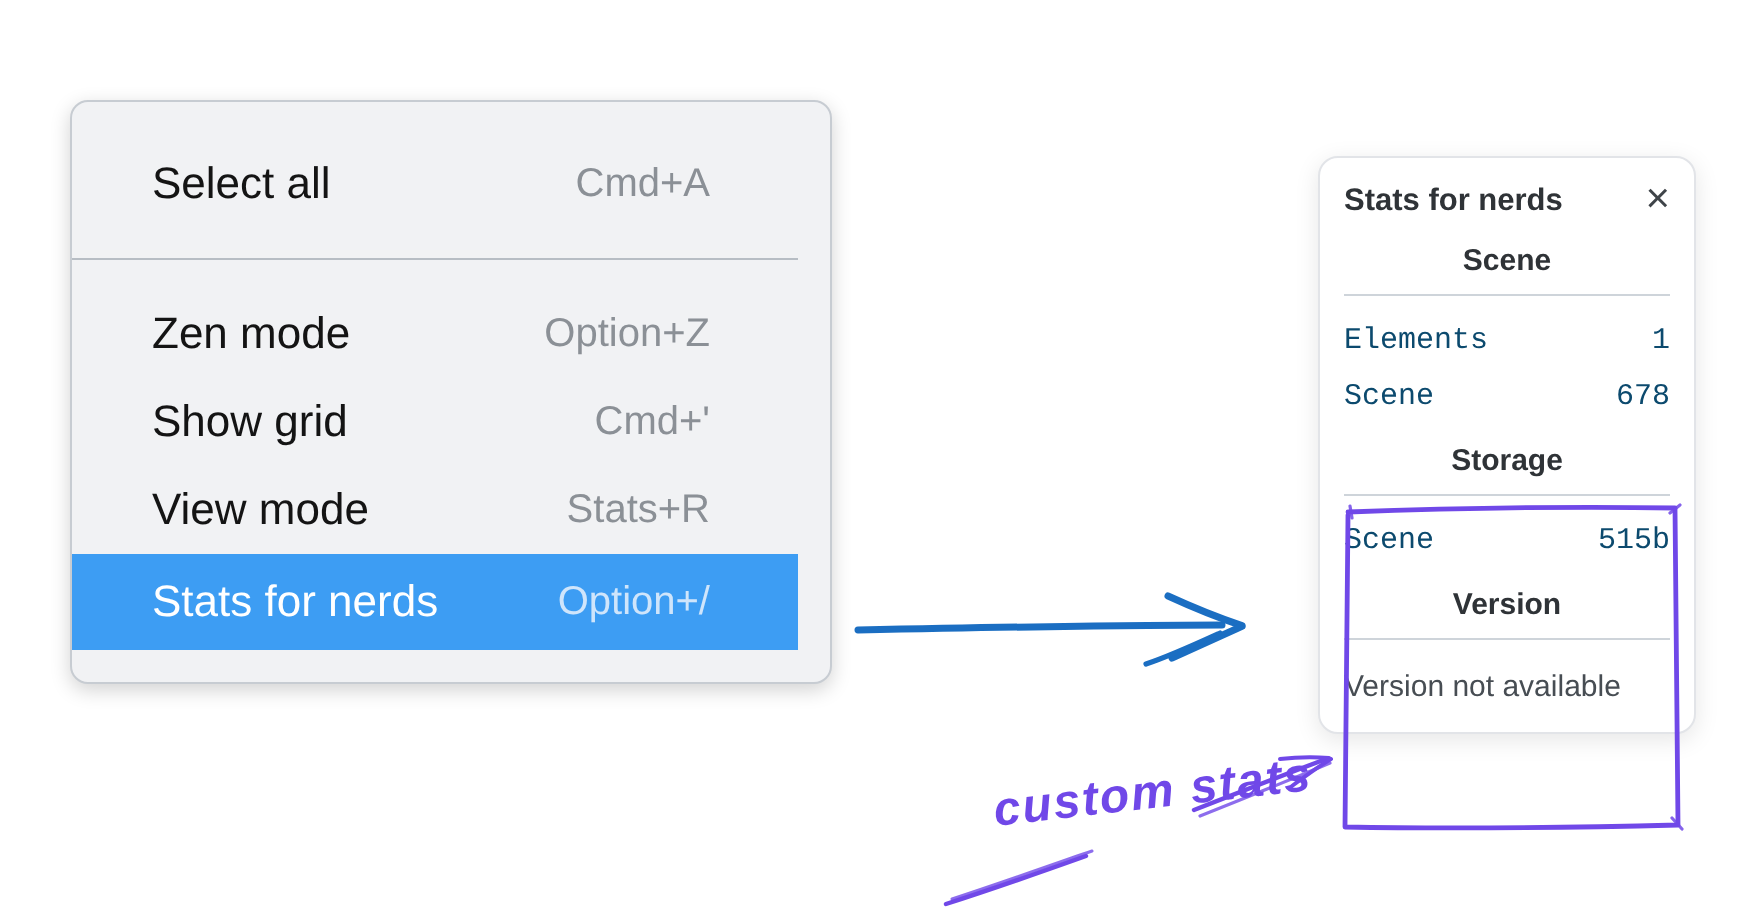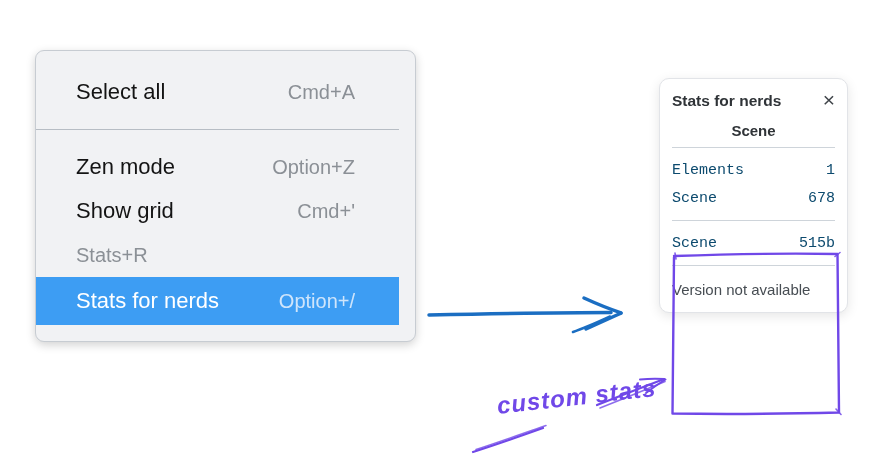--- a/index.html
+++ b/index.html
@@ -61,20 +61,21 @@
     <div class="menu-sep"></div>
     <div class="menu-item">
       <span class="mi-label">Zen mode</span>
       <span class="mi-shortcut">Option+Z</span>
     </div>
     <div class="menu-item">
       <span class="mi-label">Show grid</span>
       <span class="mi-shortcut">Cmd+'</span>
     </div>
     <div class="menu-item">
+      <span class="mi-label">View mode</span>
       <span class="mi-shortcut">Stats+R</span>
     </div>
     <div class="menu-item highlighted">
       <span class="mi-label">Stats for nerds</span>
       <span class="mi-shortcut">Option+/</span>
     </div>
   </div>
 
   <div class="panel">
     <div class="panel-header">
@@ -89,28 +90,30 @@
         <span>Elements</span>
         <span>1</span>
       </div>
       <div class="stat-row">
         <span>Scene</span>
         <span>678</span>
       </div>
     </div>
 
     <div class="section">
+      <div class="section-h">Storage</div>
       <hr>
       <div class="stat-row">
         <span>Scene</span>
         <span>515b</span>
       </div>
     </div>
 
     <div class="section">
+      <div class="section-h">Version</div>
       <hr>
       <div class="panel-note">Version not available</div>
     </div>
   </div>
 
   <svg class="overlay" viewBox="0 0 873 461">
 
     <g stroke="#1b6ec2" stroke-width="3.5" fill="none" stroke-linecap="round">
       <path d="M429,315 C480,314 560,312.5 611,312.5"></path>
       <path d="M584,298 C596,303.5 608,308.5 621,312.8"></path>

